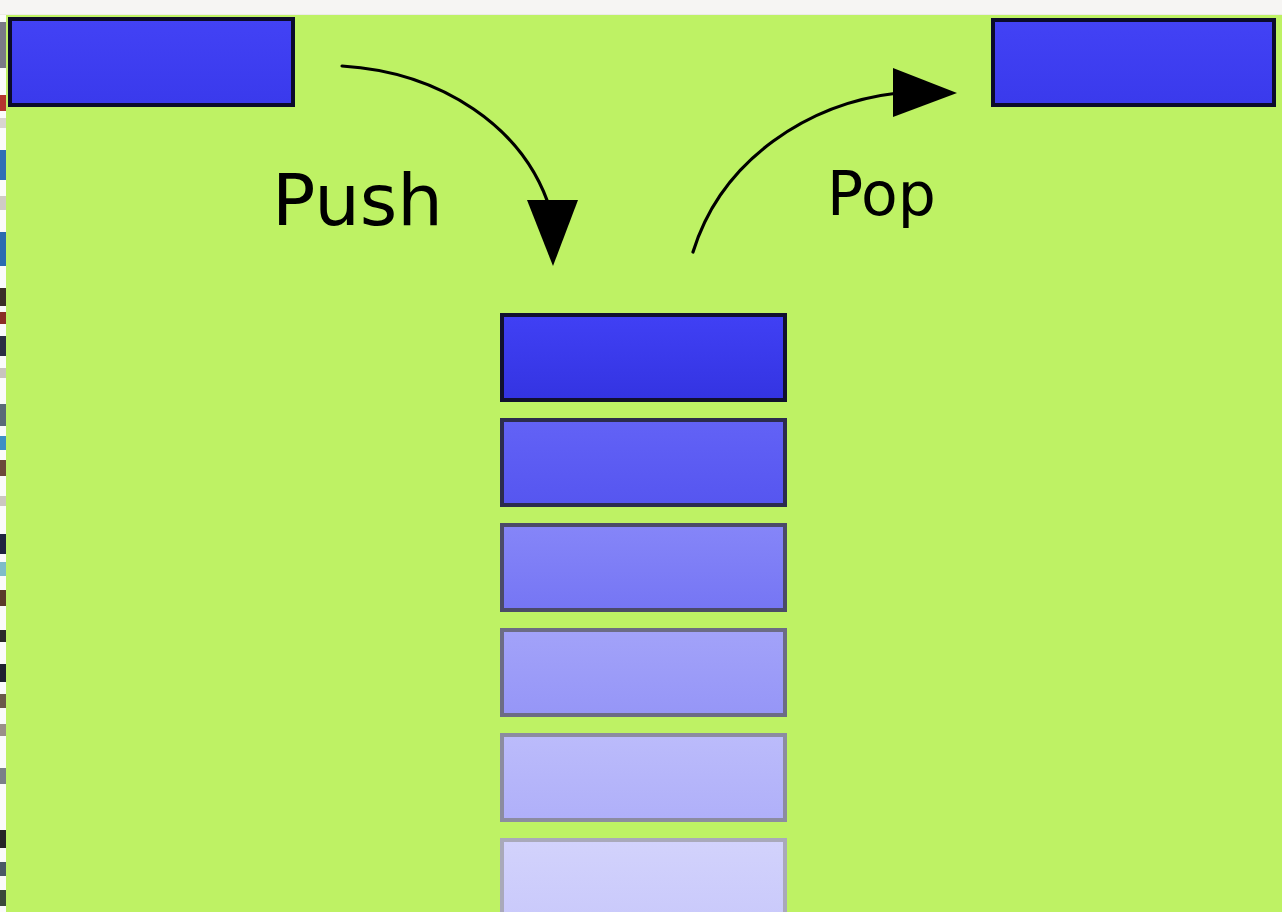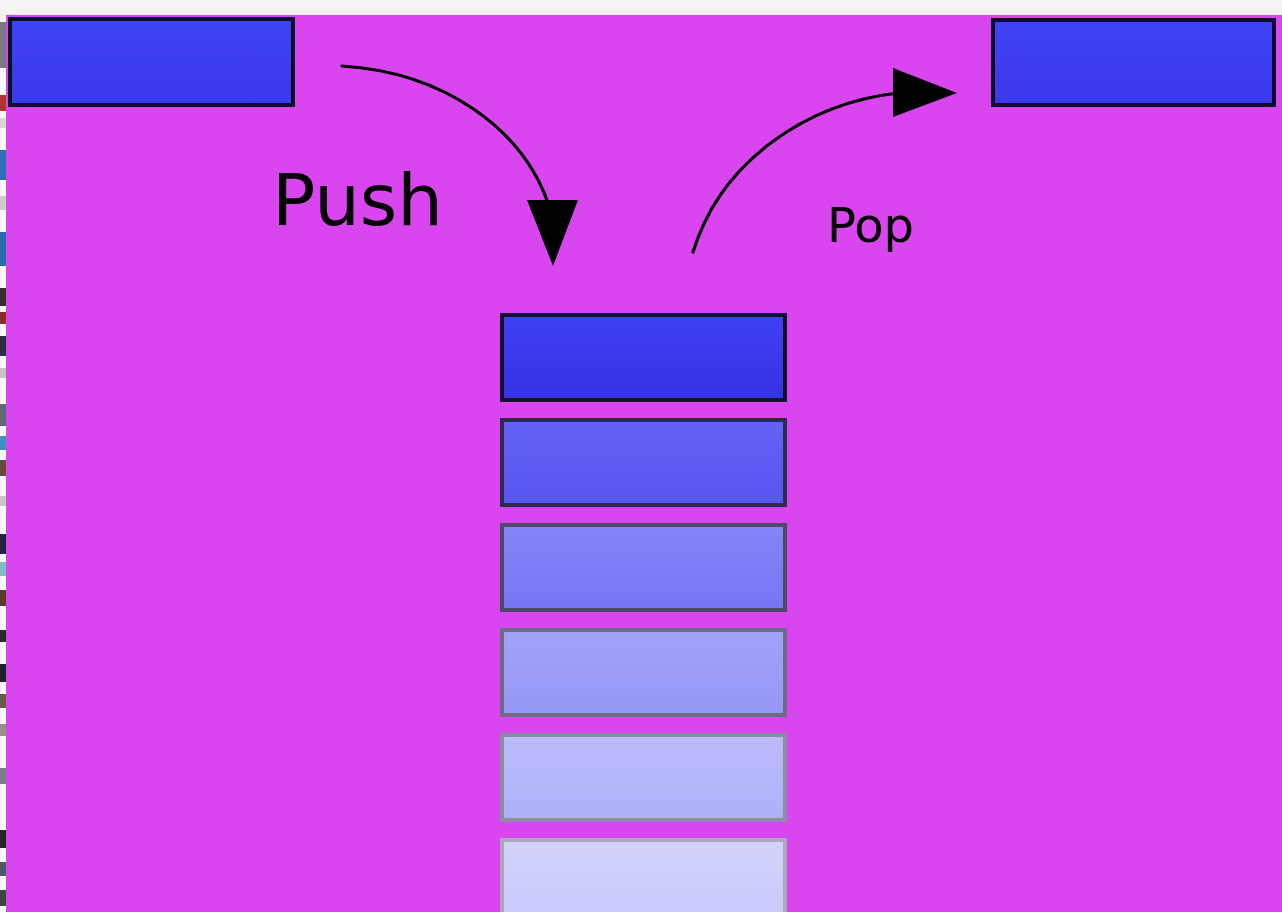--- a/index.html
+++ b/index.html
@@ -59,21 +59,21 @@
   #arrows {
     position: absolute;
     left: 0; top: 0;
     width: 1282px; height: 912px;
     pointer-events: none;
   }
 </style>
 </head>
 <body>
 
-<div id="stage" style="width: 1282px; height: 912px; background: #d946ef;">
+<div id="stage" style="width: 1282px; height: 912px; background: #bef264;">
 
   <div id="left-strip" style="background: rgb(251, 251, 251);">
       <div class="left-frag" style="top: 22px; height: 46px; background: rgb(122, 122, 134);"></div>
       <div class="left-frag" style="top: 95px; height: 16px; background: rgb(180, 53, 46);"></div>
       <div class="left-frag" style="top: 118px; height: 10px; background: rgb(217, 213, 207);"></div>
       <div class="left-frag" style="top: 150px; height: 30px; background: rgb(47, 111, 181);"></div>
       <div class="left-frag" style="top: 196px; height: 14px; background: rgb(207, 203, 197);"></div>
       <div class="left-frag" style="top: 232px; height: 34px; background: rgb(42, 108, 176);"></div>
       <div class="left-frag" style="top: 288px; height: 18px; background: rgb(58, 47, 40);"></div>
       <div class="left-frag" style="top: 312px; height: 12px; background: rgb(138, 47, 38);"></div>
@@ -108,21 +108,21 @@
   <div id="stack">
       <div class="box" style="left: 500px; top: 313px; width: 287px; height: 89px; border: 4px solid rgb(17, 17, 46); background: linear-gradient(rgb(64, 64, 244), rgb(52, 52, 226));"><span></span></div>
       <div class="box" style="left: 500px; top: 418px; width: 287px; height: 89px; border: 4px solid rgb(44, 44, 78); background: linear-gradient(rgb(98, 98, 246), rgb(86, 86, 240));"><span></span></div>
       <div class="box" style="left: 500px; top: 523px; width: 287px; height: 89px; border: 4px solid rgb(75, 75, 104); background: linear-gradient(rgb(133, 133, 248), rgb(118, 118, 244));"><span></span></div>
       <div class="box" style="left: 500px; top: 628px; width: 287px; height: 89px; border: 4px solid rgb(108, 108, 133); background: linear-gradient(rgb(162, 162, 249), rgb(150, 150, 247));"><span></span></div>
       <div class="box" style="left: 500px; top: 733px; width: 287px; height: 89px; border: 4px solid rgb(140, 140, 160); background: linear-gradient(rgb(187, 187, 251), rgb(176, 176, 249));"><span></span></div>
       <div class="box" style="left: 500px; top: 838px; width: 287px; height: 89px; border: 4px solid rgb(169, 169, 186); background: linear-gradient(rgb(210, 210, 252), rgb(201, 201, 251));"><span></span></div>
     </div>
 
   <div class="op-label" id="push-label" style="left: 272px; top: 164px; font-size: 72px;">Push</div>
-  <div class="op-label" id="pop-label" style="left: 827px; top: 164px; font-size: 48px; margin-top: 37px;">Pop</div>
+  <div class="op-label" id="pop-label" style="left: 827px; top: 164px; font-size: 60px;">Pop</div>
 
   <svg id="arrows" viewBox="0 0 1282 912">
     <path id="push-arrow-path" fill="none" stroke="#000000" stroke-width="3.2" stroke-linecap="round" d="M 342 66 C 440 72 525 126 551 212"></path>
     <polygon id="push-arrow-head" points="553,266 527,200 578,200" fill="#000000"></polygon>
     <path id="pop-arrow-path" fill="none" stroke="#000000" stroke-width="3.2" stroke-linecap="round" d="M 693 252 C 722 158 810 103 898 93"></path>
     <polygon id="pop-arrow-head" points="957,93 893,117 893,68" fill="#000000"></polygon>
   </svg>
 
 </div>
 

